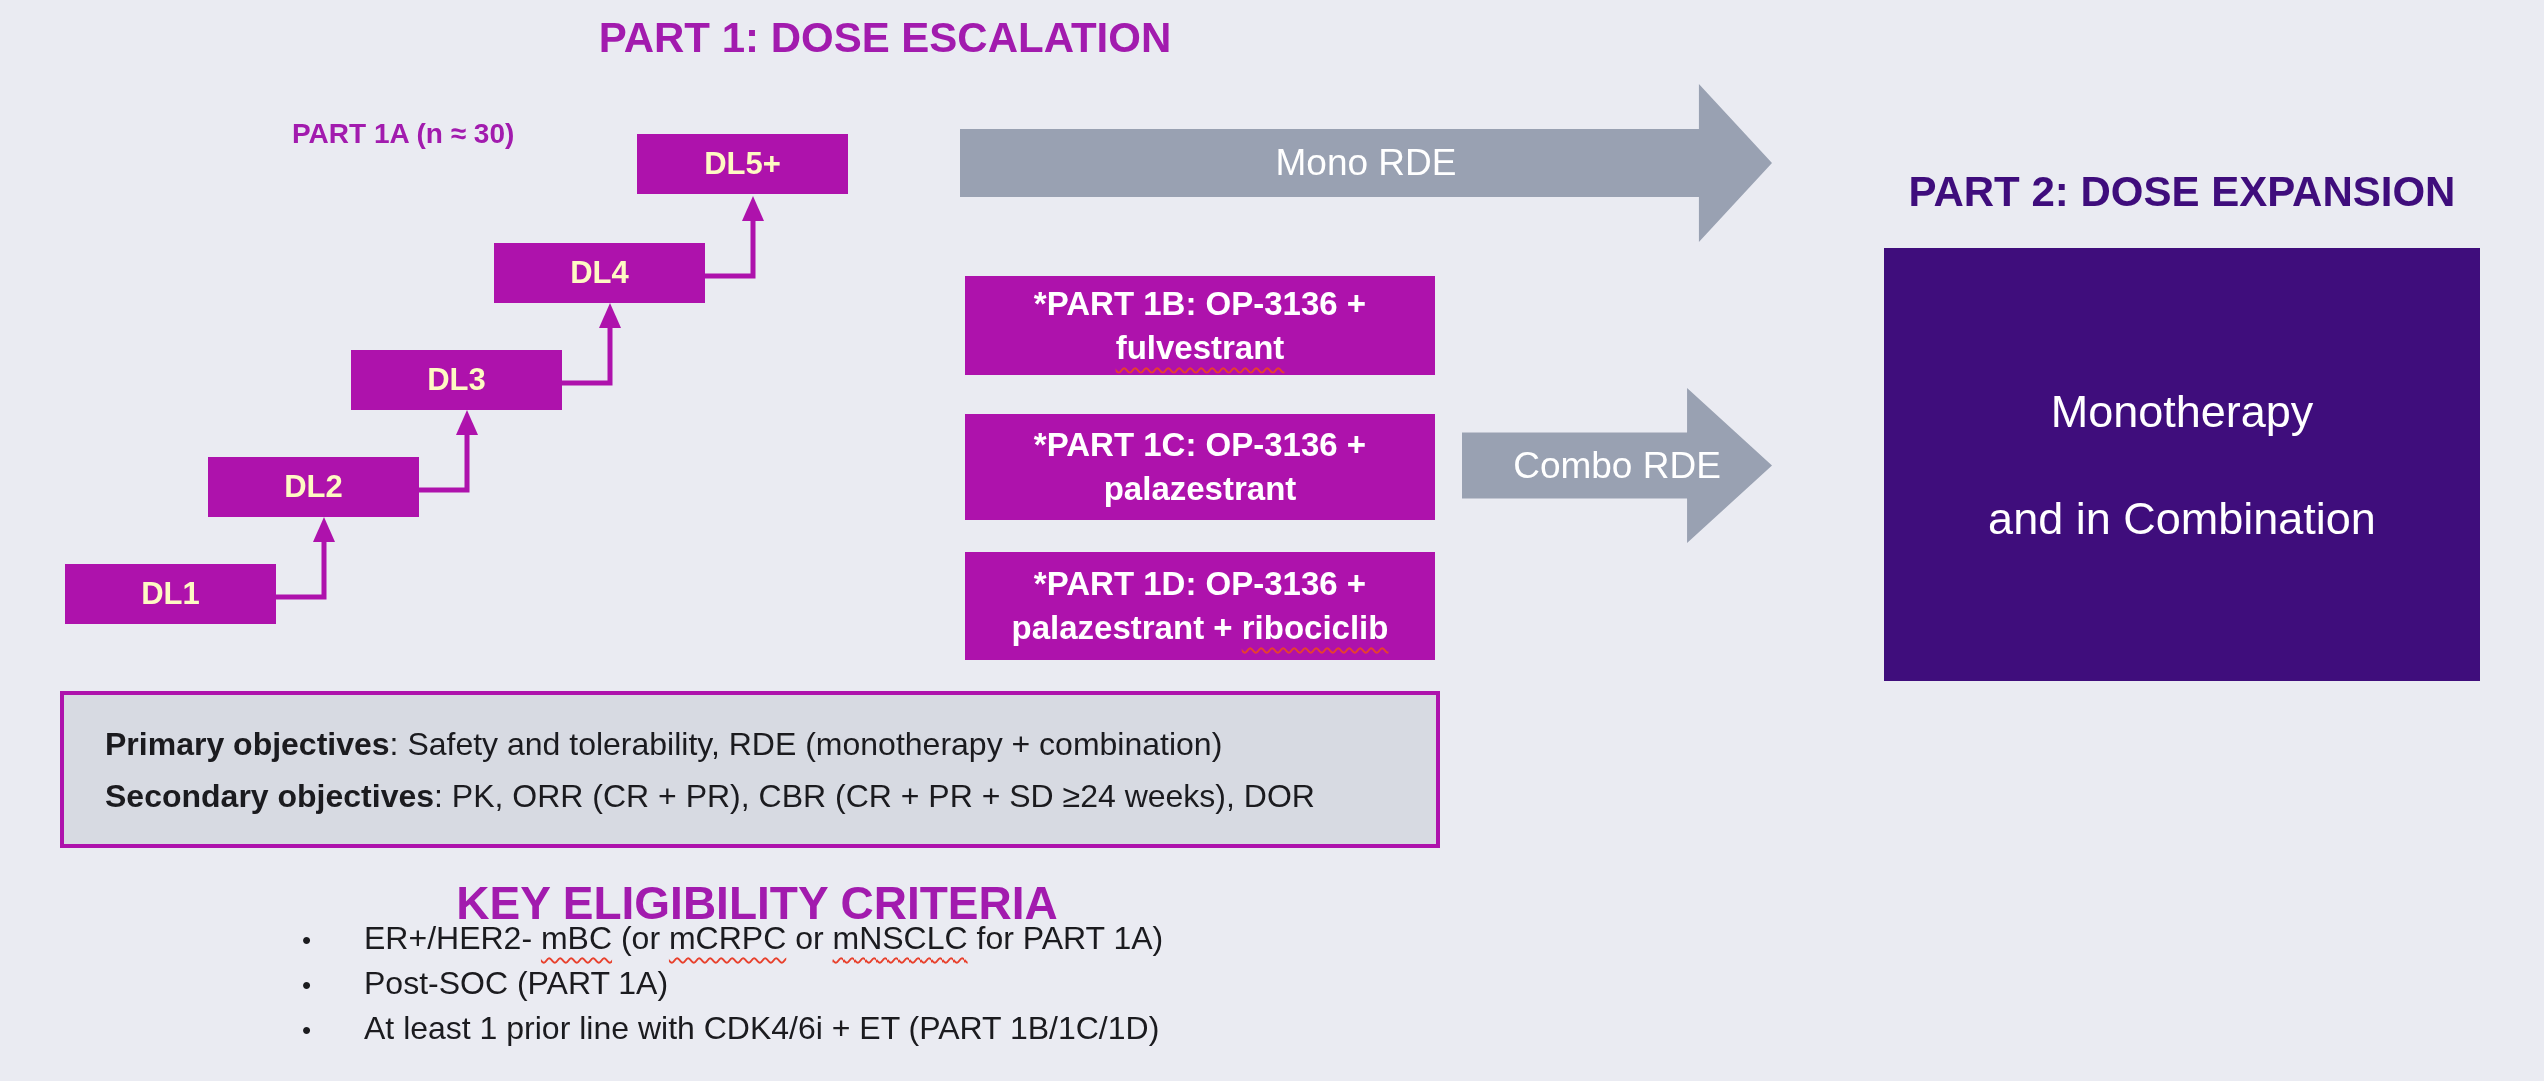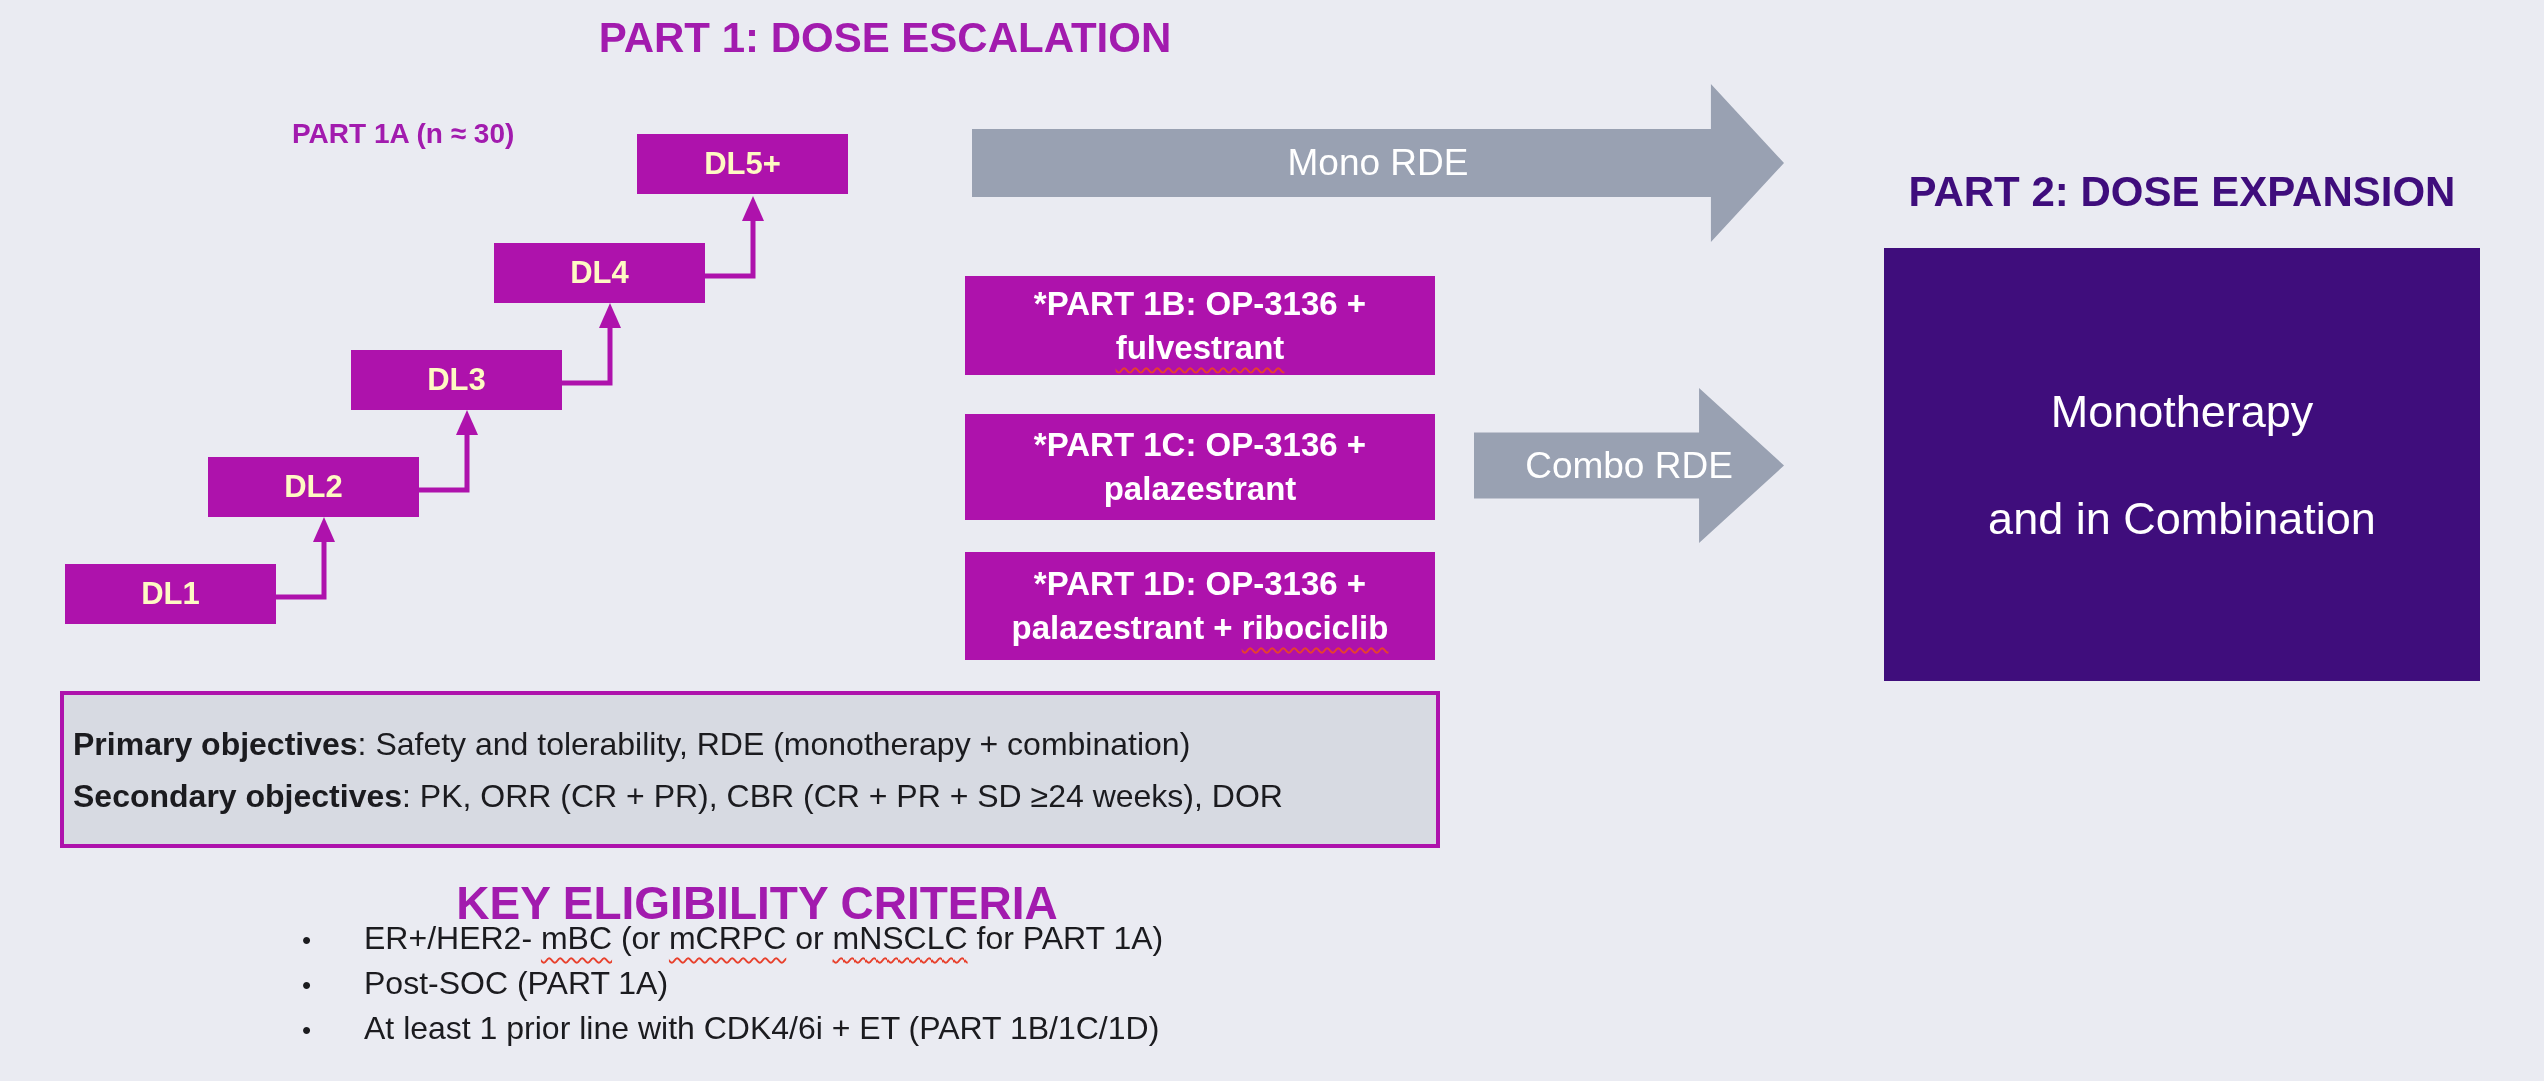--- a/index.html
+++ b/index.html
@@ -31,40 +31,40 @@
     width:211px;height:60px;background:var(--accent-magenta);color:#fef9c3;
     font-weight:bold;font-size:31px;display:flex;align-items:center;justify-content:center;
   }
   .combo-box{
     left:965px;width:470px;background:var(--accent-magenta);color:#fff;
     font-weight:bold;font-size:33px;line-height:44px;text-align:center;
     display:flex;flex-direction:column;align-items:center;justify-content:center;
   }
   .big-arrow{
     background:var(--arrow-gray);color:#fff;font-size:37px;
-    display:flex;align-items:center;justify-content:center;white-space:nowrap;margin-left:12px;
+    display:flex;align-items:center;justify-content:center;white-space:nowrap;
   }
   .mono-arrow{
     left:960px;top:84px;width:812px;height:158px;
     clip-path:polygon(0 28.5%,91% 28.5%,91% 0,100% 50%,91% 100%,91% 71.5%,0 71.5%);
   }
   .combo-arrow{
     left:1462px;top:388px;width:310px;height:155px;
     clip-path:polygon(0 28.7%,72.6% 28.7%,72.6% 0,100% 50%,72.6% 100%,72.6% 71.3%,0 71.3%);
   }
   .part2-box{
     left:1884px;top:248px;width:596px;height:433px;background:var(--dark-purple);
     color:#fff;font-size:45px;line-height:63px;text-align:center;
     display:flex;flex-direction:column;align-items:center;justify-content:center;gap:44px;
   }
   .objectives{
     left:60px;top:691px;width:1380px;height:157px;background:var(--panel-fill);
     border:4px solid var(--accent-magenta);box-sizing:border-box;
     display:flex;flex-direction:column;justify-content:center;
-    padding-left:9px;font-size:32px;line-height:52px;
+    padding-left:41px;font-size:32px;line-height:52px;
   }
   .objectives p{margin:0;white-space:nowrap;}
   .bullets{left:302px;top:920px;font-size:32px;}
   .bullet-row{display:flex;align-items:baseline;height:45px;}
   .bullet-dot{width:62px;font-size:26px;flex:0 0 auto;}
   .bullet-text{white-space:nowrap;}
   .u{text-decoration-thickness:2px;text-underline-offset:4px;}
   .sq{
     text-decoration:underline wavy var(--squiggle-red);
     text-decoration-thickness:1.5px;text-underline-offset:8px;

